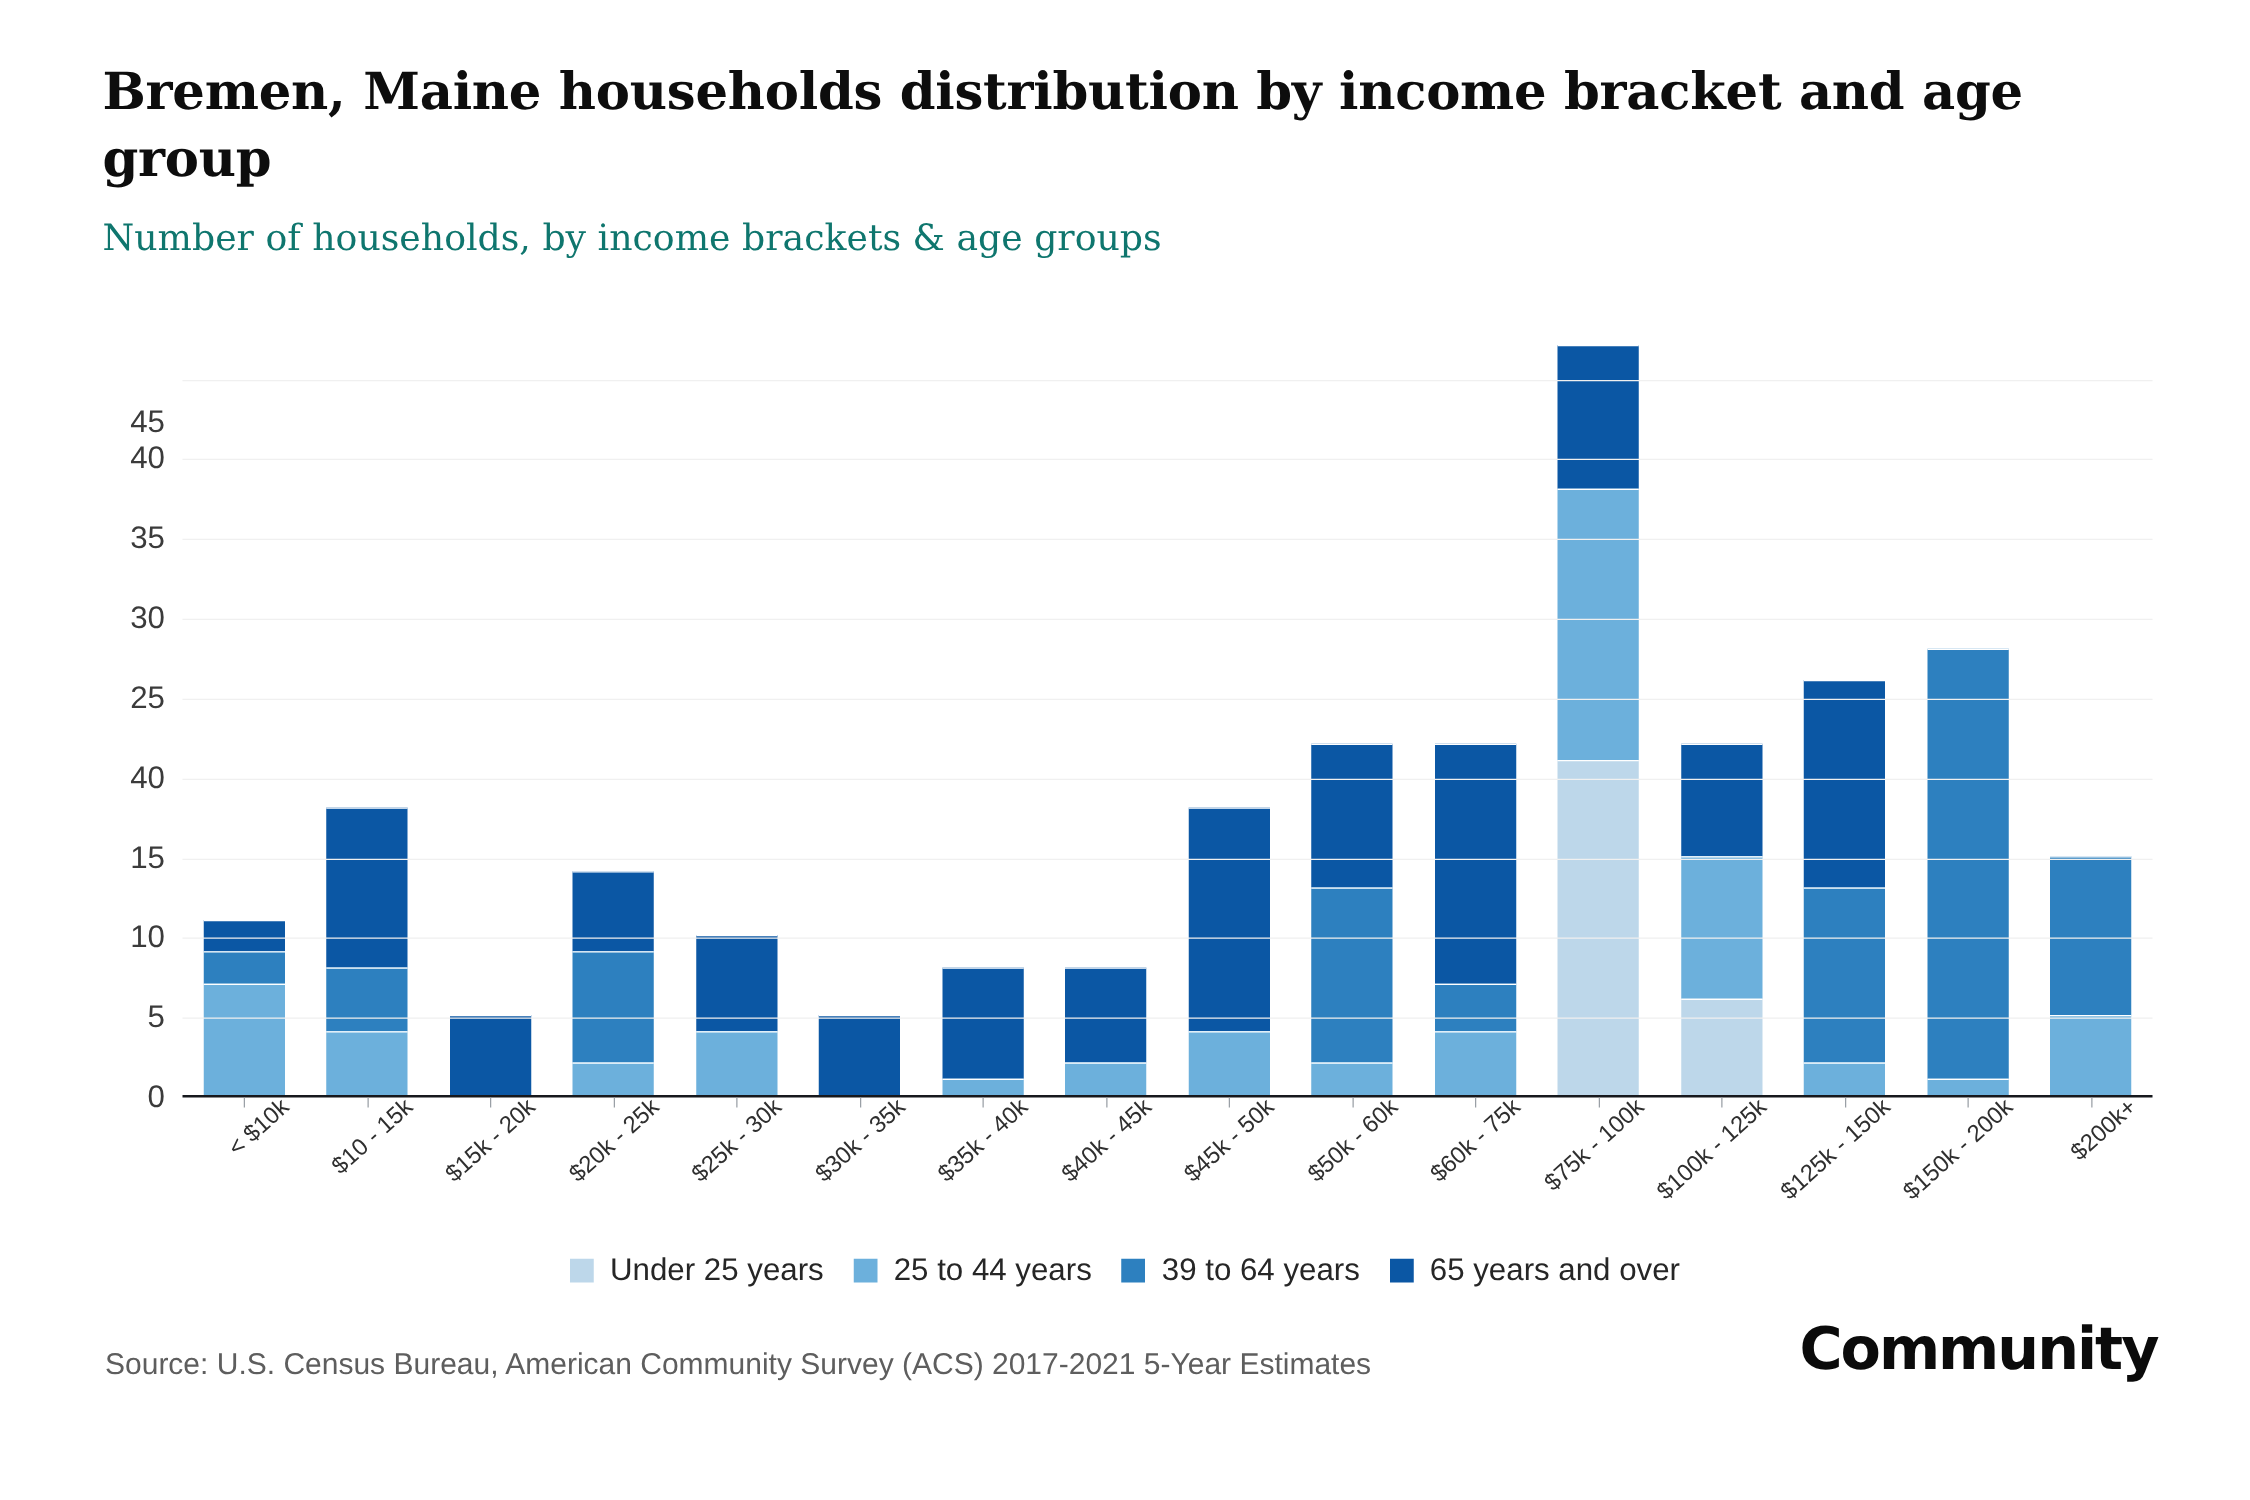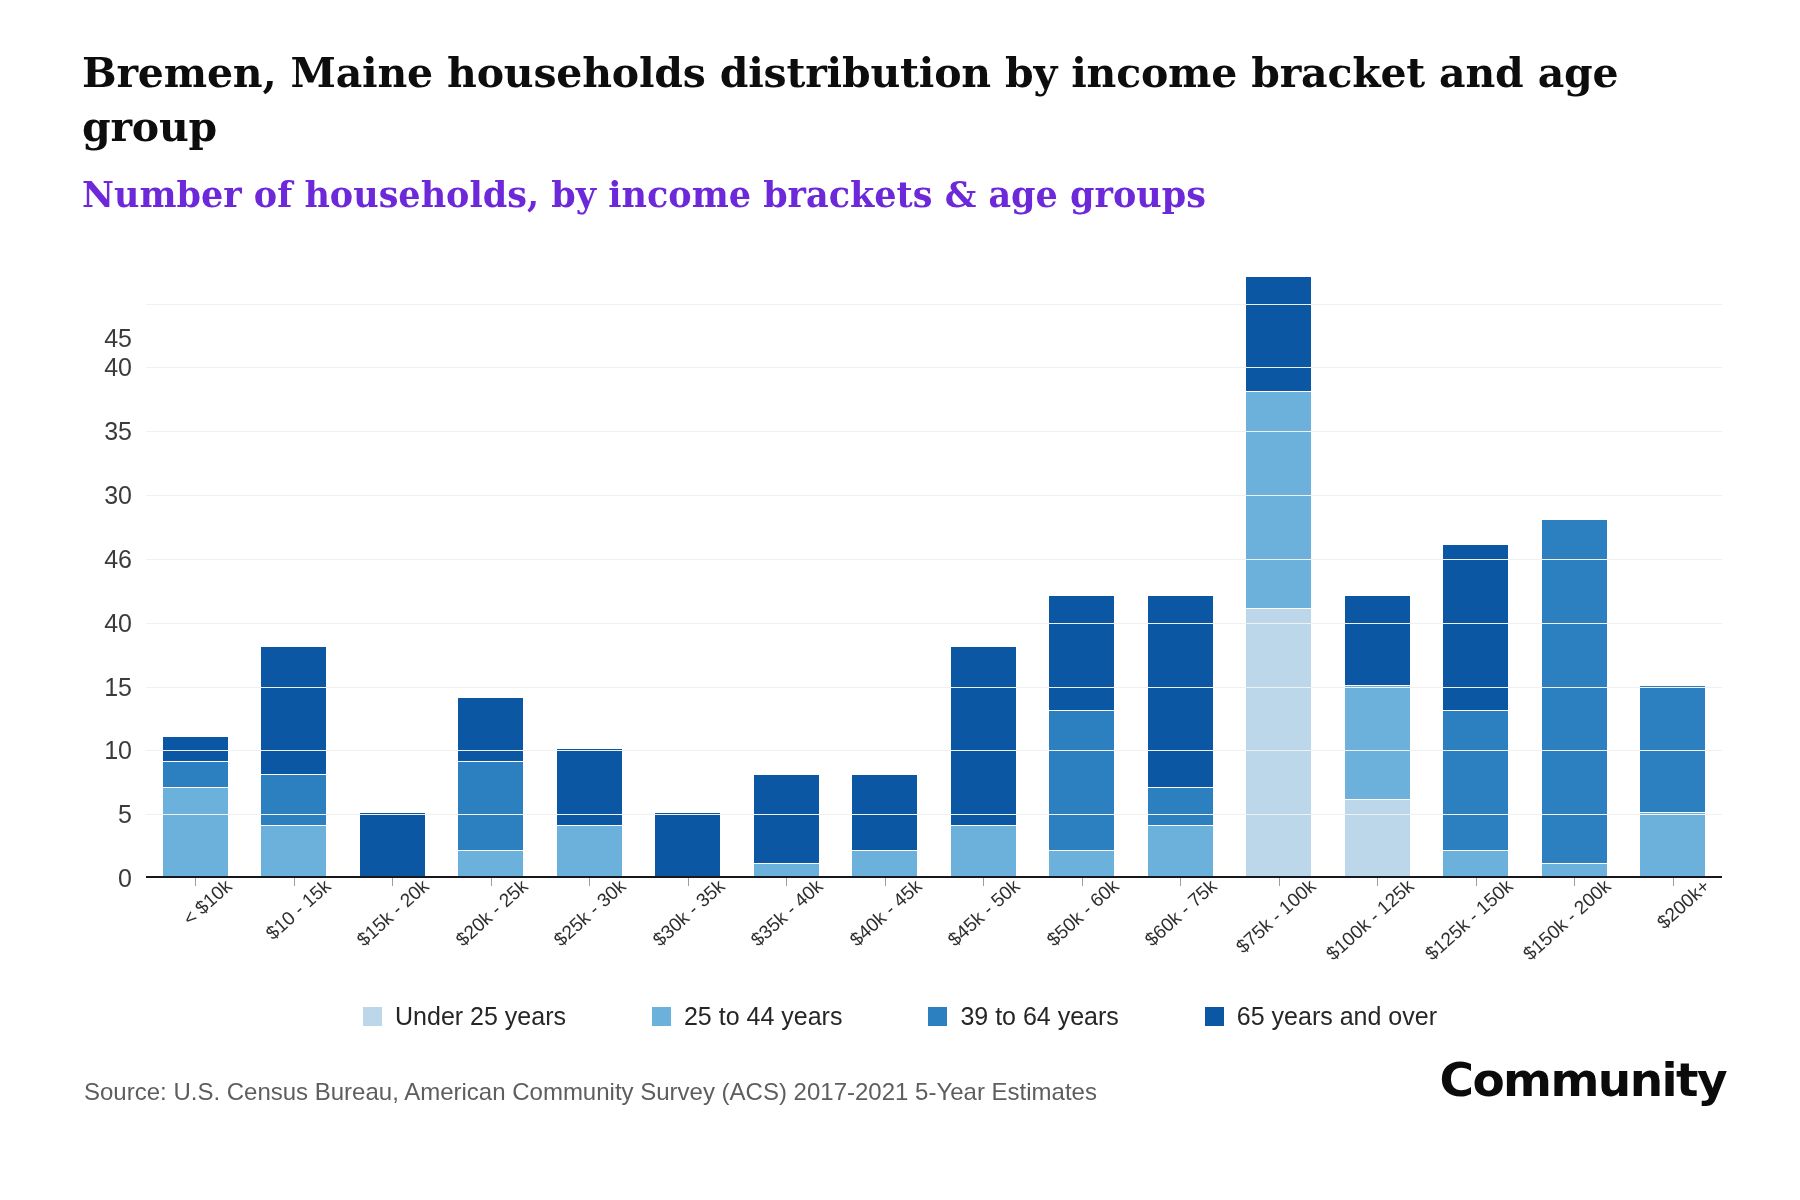--- a/index.html
+++ b/index.html
@@ -32,24 +32,24 @@
     font-weight: bold;
     font-size: 41px;
     line-height: 1.32;
     color: #0d0d0d;
     letter-spacing: -0.2px;
     margin: 0;
     max-width: 1560px;
   }
   .chart-subtitle {
     font-family: "DejaVu Serif", "Liberation Serif", serif;
-    font-weight: bold;
-    font-size: 35px;
+    font-weight: normal;
+    font-size: 29px;
     line-height: 1.3;
-    color: #6d28d9;
+    color: #0f766e;
     margin: 18px 0 0 0;
   }
 
   
   .plot-wrap {
     position: absolute;
     left: 82px;
     top: 278px;
     width: 1640px;
     height: 600px;
@@ -167,21 +167,21 @@
     right: 0;
     top: 1002px;
     display: flex;
     justify-content: center;
     align-items: center;
     gap: 0;
   }
   .legend-item {
     display: flex;
     align-items: center;
-    margin: 0 43px;
+    margin: 0 12px;
     justify-content: center;
   }
   .legend-swatch {
     width: 19px;
     height: 19px;
     margin-right: 13px;
     flex: none;
   }
   .legend-label {
     font-size: 25px;
@@ -220,21 +220,21 @@
     <div class="chart-subtitle">Number of households, by income brackets &amp; age groups</div>
   </div>
 
   <div class="plot-wrap">
     <div class="y-axis">
         <div class="y-tick" style="top: 600px;">0</div>
         <div class="y-tick" style="top: 536.17px;">5</div>
         <div class="y-tick" style="top: 472.34px;">10</div>
         <div class="y-tick" style="top: 408.511px;">15</div>
         <div class="y-tick" style="top: 344.681px;">40</div>
-        <div class="y-tick" style="top: 280.851px;">46</div>
+        <div class="y-tick" style="top: 280.851px;">25</div>
         <div class="y-tick" style="top: 217.021px; text-align: right;">30</div>
         <div class="y-tick" style="top: 153.191px;">35</div>
         <div class="y-tick" style="top: 89.3617px;">40</div>
         <div class="y-tick" style="top: 25.5319px; margin-top: 34px;">45</div>
       </div>
     <div class="grid-area">
       <div class="bars">
           <div class="bar-slot">
             <div class="bar">
               <div class="seg" title="&lt; $10k — 25 to 44 years: 7" style="height: 89.3617px; background: rgb(108, 176, 220);"></div>

